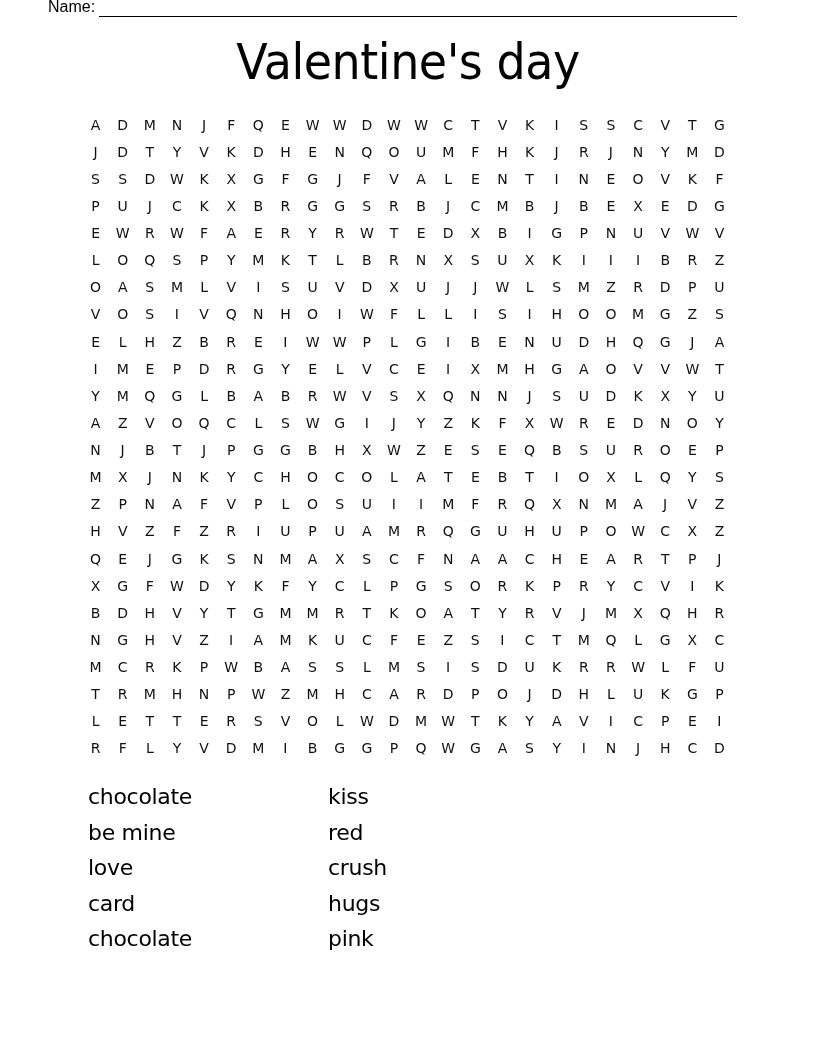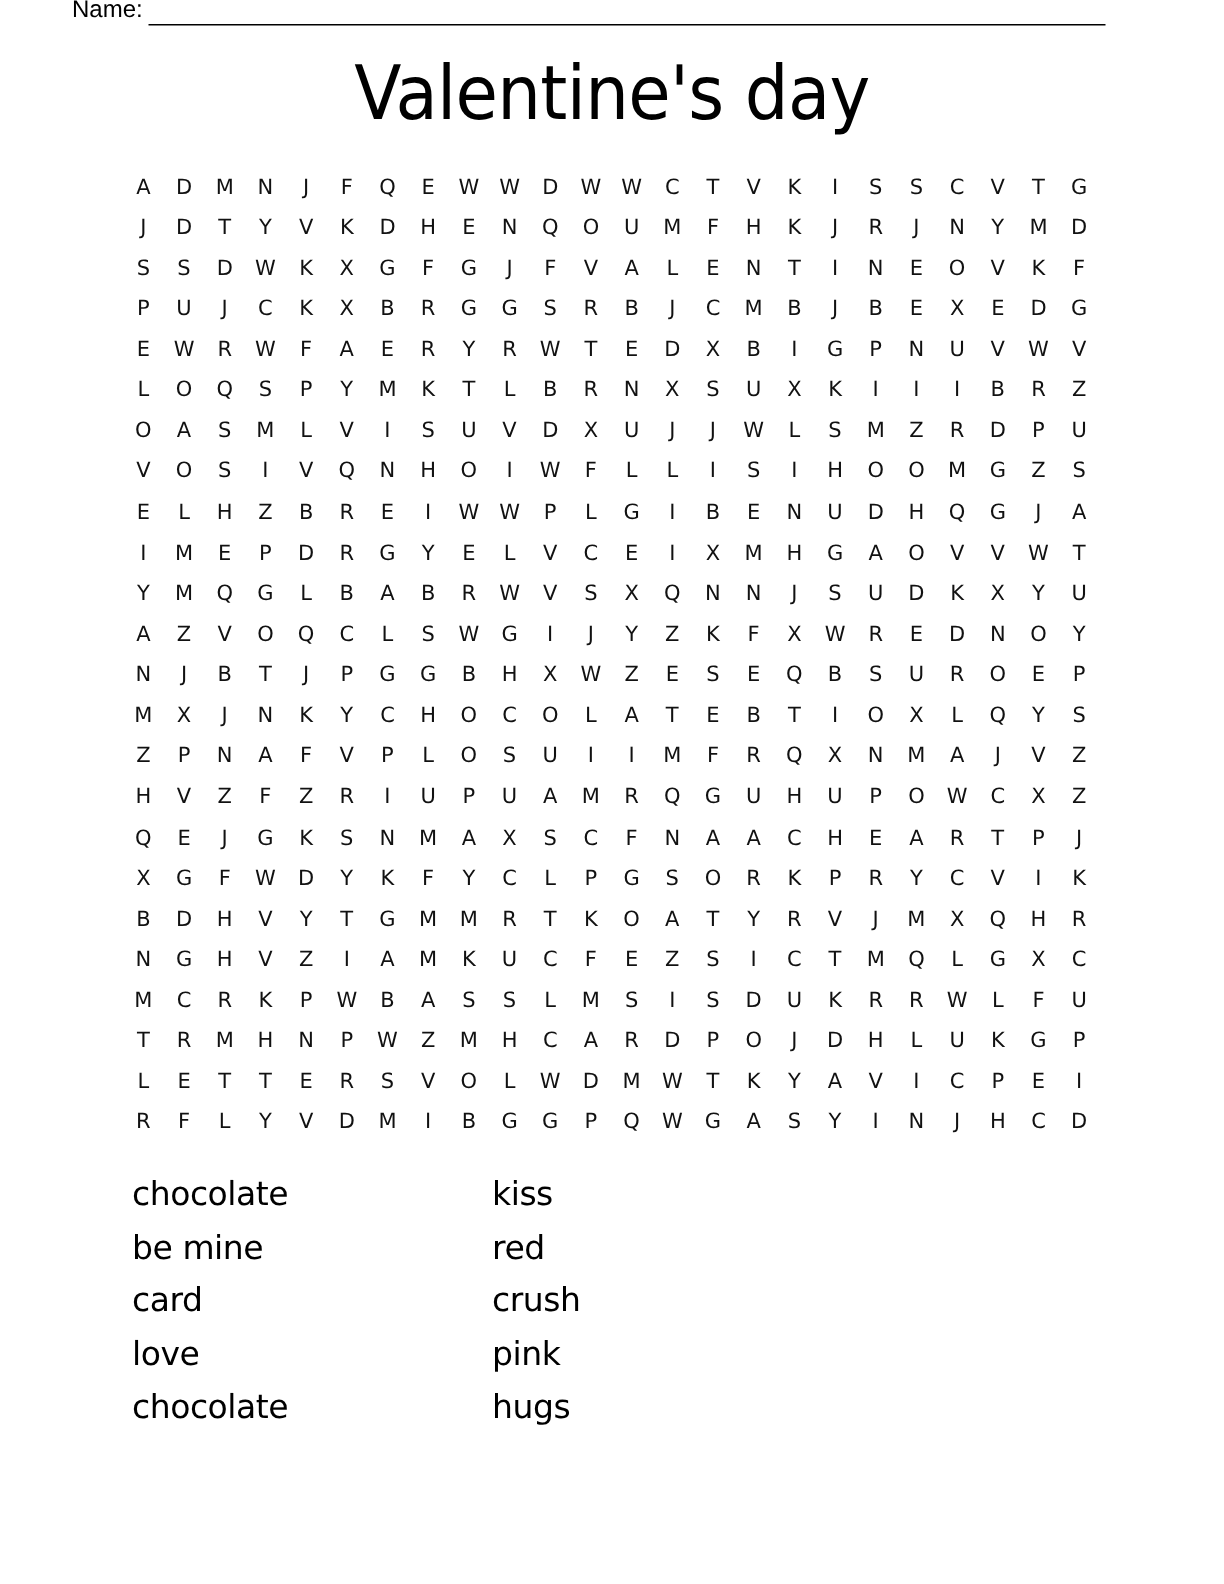--- a/index.html
+++ b/index.html
@@ -622,22 +622,22 @@
     <div class="cell">N</div>
     <div class="cell">J</div>
     <div class="cell">H</div>
     <div class="cell">C</div>
     <div class="cell">D</div>
   </div>
 
 <div class="words" id="words">
     <div class="word">chocolate</div>
     <div class="word">be mine</div>
+    <div class="word">love</div>
     <div class="word">card</div>
-    <div class="word">love</div>
     <div class="word">chocolate</div>
     <div class="word">kiss</div>
     <div class="word">red</div>
     <div class="word">crush</div>
+    <div class="word">hugs</div>
     <div class="word">pink</div>
-    <div class="word">hugs</div>
     <div class="word"></div>
   </div>
 
 </body></html>

